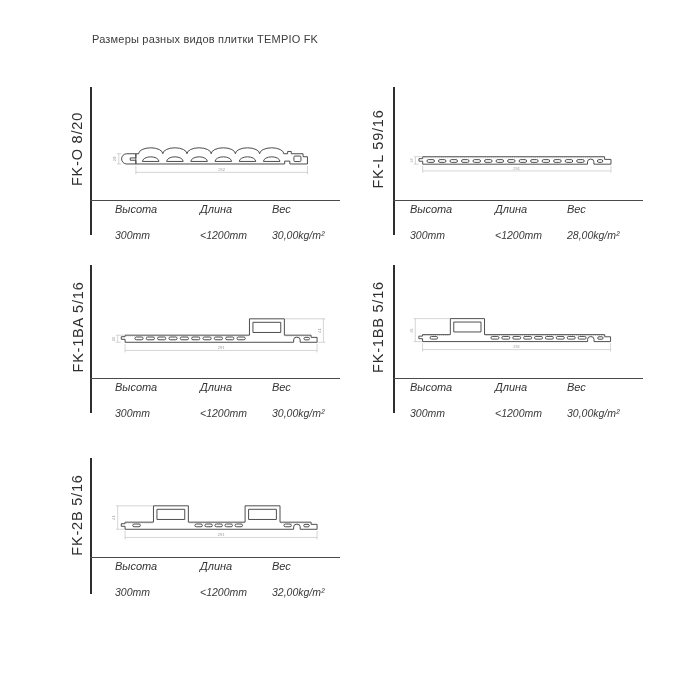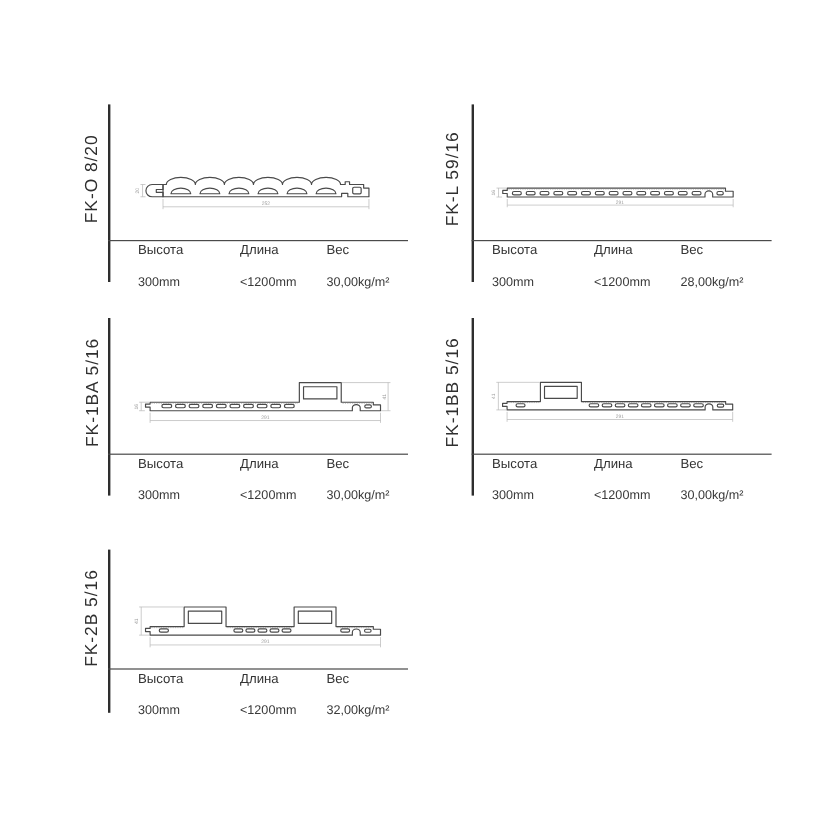--- a/index.html
+++ b/index.html
@@ -29,41 +29,42 @@
   .s5 .label-wrap { top:17px; }
   .side-label {
     transform:rotate(-90deg); white-space:nowrap;
     font-size:14.5px; letter-spacing:0.8px; color:#2f2f2f;
   }
 
   .rule { position:absolute; left:30px; top:115px; width:250px; height:1px; background:#4a4a4a; }
 
   .tbl { position:absolute; left:55px; top:118px; right:6px; }
   .s2 .tbl, .s4 .tbl { left:47px; }
-  .row { display:grid; grid-template-columns:85px 72px auto; }
+  .row { display:grid; grid-template-columns:85px 72px auto;font-style:italic; }
   .hdr { font-size:11px; color:#333333; }
   .val { font-size:10.5px; color:#3a3a3a; margin-top:14px; }
 
   svg.profile { position:absolute; }
   .s1 svg.profile { left:50px; top:55px; }
   .s2 svg.profile { left:45px; top:60px; }
   .s3 svg.profile { left:50px; top:46px; }
   .s4 svg.profile { left:45px; top:46px; }
   .s5 svg.profile { left:50px; top:54px; }
 
   .outline { fill:none; stroke:#4a4a4a; stroke-width:0.9; stroke-linejoin:round; }
   .serr    { fill:none; stroke:#8a8a8a; stroke-width:0.45; stroke-dasharray:0.9,0.9; }
   .dim     { fill:none; stroke:#b8b8b8; stroke-width:0.55; }
   .dimtxt  { fill:#9c9c9c; font-size:3.8px; font-family:"Liberation Sans", sans-serif; }
 </style>
 </head>
 <body>
 
 <div class="page">
 
+  <div class="title">Размеры разных видов плитки TEMPIO FK</div>
 
   <div class="section s1">
     <div class="vline"></div>
     <div class="label-wrap">
       <span class="side-label">FK-O 8/20</span>
     </div>
     <svg class="profile" viewBox="0 0 200 40" width="220" height="44">
       <path class="outline" d="M23.5,12.5 H15.2 A4.6,4.6 0 1 0 15.2,21.8 H23.5 V18.4 H18.4 V16.3 H23.5 Z"></path>
       <path class="outline" d="M23.5,12.5 H26 A11,5.4 0 0 1 48,12.5 A11,5.4 0 0 1 70,12.5 A11,5.4 0 0 1 92,12.5 A11,5.4 0 0 1 114,12.5 A11,5.4 0 0 1 136,12.5 A11,5.4 0 0 1 158,12.5 H161.5 V10.4 H164.8 V12.5 H175.5 V15.2 H179.5 V21.8 H163.5 V19.2 H158.8 V21.8 H23.5 Z"></path>
       <path class="outline" d="M29.5,19.5 A7.5,4.2 0 0 1 44.5,19.5 Z"></path>

